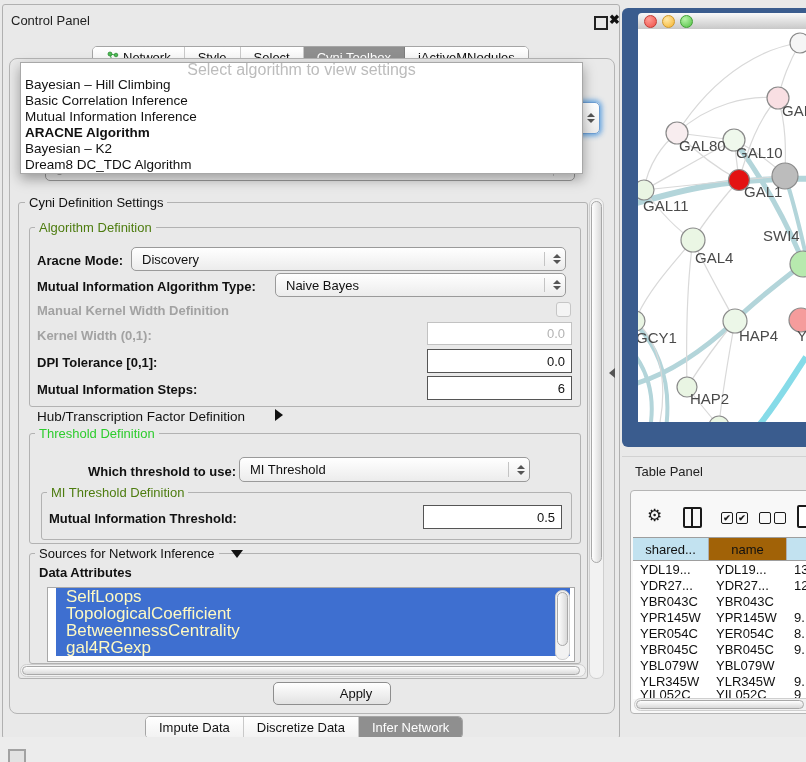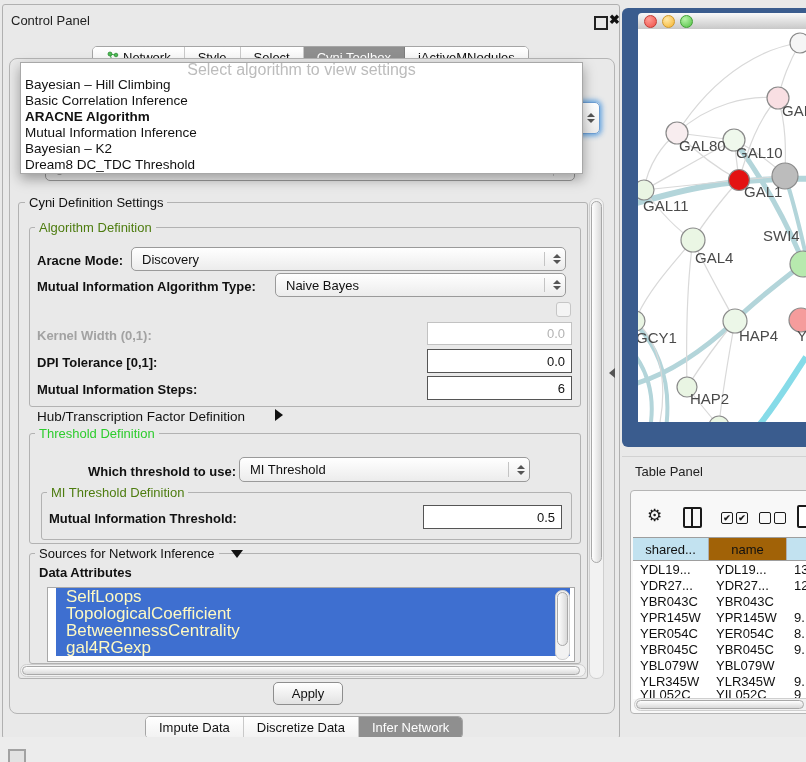--- a/index.html
+++ b/index.html
@@ -62,21 +62,21 @@
   .attr-list{background:#fff;border:1px solid #a8a8a8;overflow:hidden;}
   .attr-item{height:17px;line-height:17px;width:504px;background:#3e6fd0;color:#fef9c3;
              font-size:17px;padding-left:10px;margin-left:8px;}
   
   .sb-v{background:#f2f2f2;border:1px solid #cfcfcf;border-radius:7px;}
   .sb-thumb{background:linear-gradient(90deg,#ffffff,#d9d9d9);border:1px solid #a8a8a8;border-radius:6px;}
   .sb-h{background:#f2f2f2;border:1px solid #cfcfcf;border-radius:7px;}
   .sb-thumb-h{background:linear-gradient(#ffffff,#d9d9d9);border:1px solid #a8a8a8;border-radius:6px;}
   
   .btn{border:1px solid #8e8e8e;border-radius:5px;background:linear-gradient(#ffffff,#e2e2e2);
-       font-size:13px;display:flex;align-items:center;justify-content:center;}
+       font-size:13px;display:flex;align-items:center;justify-content:center;padding-left:48px;}
   
   .net-window{left:622px;top:8px;width:184px;height:439px;background:#3a5c8e;border-radius:6px 0 0 6px;}
   .net-titlebar{left:16px;top:5px;width:168px;height:16px;background:linear-gradient(#f9f9f9,#c8c8c8);
                 border-bottom:1px solid #979797;border-radius:4px 0 0 0;}
   .tl{width:11px;height:11px;border-radius:50%;top:2px;}
   .tl.red{background:radial-gradient(circle at 35% 30%,#ff9d95,#ef4f47);border:1px solid #c23b34;}
   .tl.yellow{background:radial-gradient(circle at 35% 30%,#ffe9a8,#f5b32e);border:1px solid #cf982a;}
   .tl.green{background:radial-gradient(circle at 35% 30%,#b7f3a8,#51c043);border:1px solid #42a137;}
   .net-canvas{left:16px;top:21px;width:168px;height:393px;background:#fff;overflow:hidden;}
   
@@ -154,24 +154,24 @@
       <div class="spinner">
         <div class="tri-up"></div>
           <div class="tri-down"></div>
       </div>
     </div>
 
     <div class="abs popup">
       <div class="prompt">Select algorithm to view settings</div>
       <div class="pitem">Bayesian – Hill Climbing</div>
       <div class="pitem">Basic Correlation Inference</div>
+      <div class="pitem">Mutual Information Inference</div>
       <div class="pitem sel">ARACNE Algorithm</div>
-      <div class="pitem">Mutual Information Inference</div>
       <div class="pitem">Bayesian – K2</div>
-      <div class="pitem">Dream8 DC_TDC Threshold</div>
+      <div class="pitem">Dream8 DC_TDC Algorithm</div>
     </div>
 
     <div class="abs grpbox" style="left:15px;top:197px;width:568px;height:475px;"></div>
     <div class="abs legend" style="left:22px;top:190px;">Cyni Definition Settings</div>
 
     <div class="abs grpbox" style="left:26px;top:222px;width:550px;height:178px;"></div>
     <div class="abs legend blue" style="left:32px;top:215px;">Algorithm Definition</div>
 
     <div class="abs lbl" style="left:34px;top:248px;">Aracne Mode:</div>
     <div class="abs combo" style="left:128px;top:242px;width:435px;height:24px;">
@@ -186,20 +186,21 @@
     <div class="abs lbl" style="left:34px;top:274px;">Mutual Information Algorithm Type:</div>
     <div class="abs combo" style="left:272px;top:268px;width:291px;height:24px;">
       <span>Naive Bayes</span>
       <div class="spin-sep"></div>
       <div class="spinner">
           <div class="tri-up"></div>
           <div class="tri-down"></div>
         </div>
     </div>
 
+    <div class="abs lbl dis" style="left:34px;top:298px;">Manual Kernel Width Definition</div>
     <div class="abs checkbox" style="left:553px;top:297px;"></div>
 
     <div class="abs lbl dis" style="left:34px;top:323px;">Kernel Width (0,1):</div>
     <div class="abs field dis" style="left:424px;top:317px;width:145px;height:23px;">
       <span>0.0</span>
     </div>
 
     <div class="abs lbl" style="left:34px;top:350px;">DPI Tolerance [0,1]:</div>
     <div class="abs field" style="left:424px;top:344px;width:145px;height:24px;">
       <span>0.0</span>

